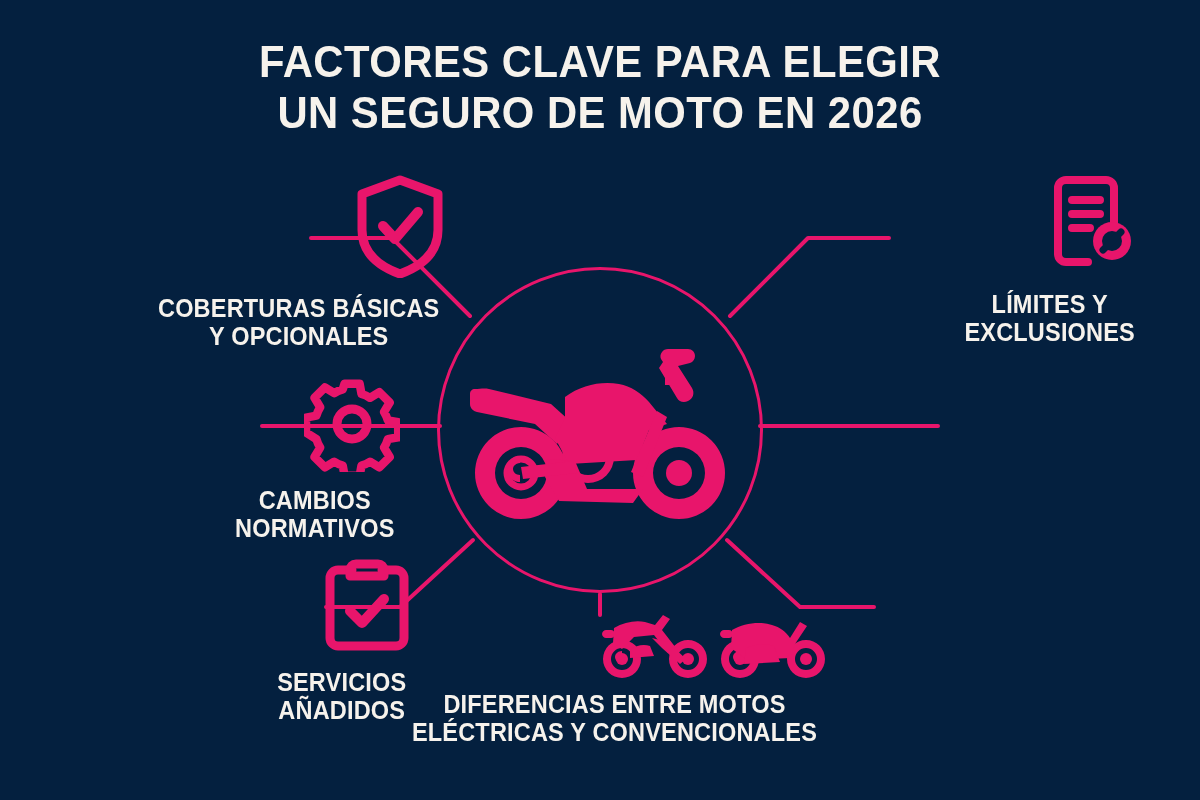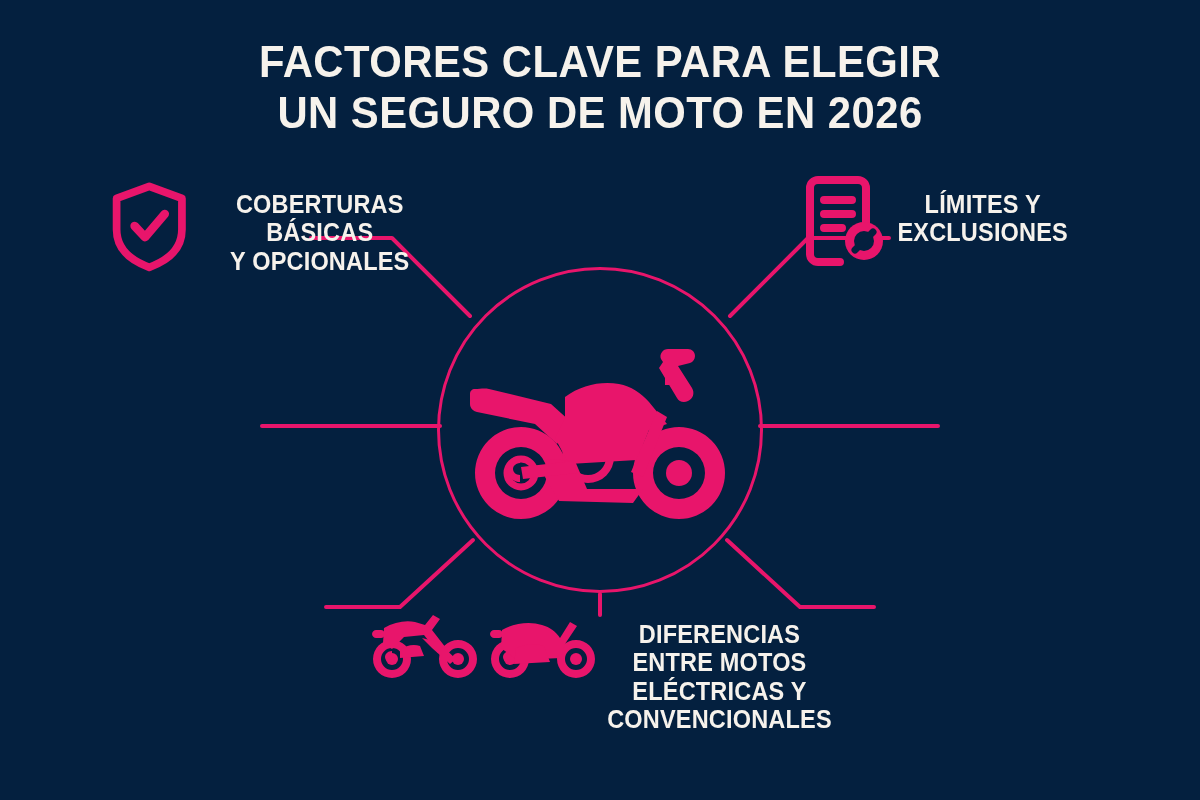--- a/index.html
+++ b/index.html
@@ -50,22 +50,22 @@
   #hub-moto {
     position:absolute;
     left:50%; top:50%;
     transform:translate(-50%,-50%);
     width:262px; height:178px;
   }
   
   .node {
     position:absolute;
     display:flex;
-    flex-direction:row;
-    align-items:flex-start;
+    flex-direction:column;
+    align-items:flex-end;
   }
   .node-icon { display:block; }
   .node-label {
     color:#f6f2ec;
     font-weight:bold;
     font-size:25px;
     line-height:1.13;
     text-align:center;
     white-space:pre-line;
     transform:scaleX(0.94);
@@ -149,21 +149,38 @@
 
   <div class="node" id="node-coberturas">
     <svg class="node-icon" width="96" height="104" viewBox="0 0 96 104" fill="none" stroke="#e8156b" stroke-width="9" stroke-linecap="round" stroke-linejoin="round">
       <path d="M48 6 L86 20 v36c0 22-16 36-38 44C26 92 10 78 10 56V20z"></path>
       <path d="M31 52 L43 65 L66 38" stroke-width="10"></path>
     </svg>
     <div class="node-label">COBERTURAS BÁSICAS
 Y OPCIONALES</div>
   </div>
 
-
+  <div class="node" id="node-cambios">
+    <svg class="node-icon" width="96" height="96" viewBox="0 0 96 96" fill="none" stroke="#e8156b" stroke-width="9" stroke-linejoin="round" stroke-linecap="round">
+      <path d="M40 5h16l2 11a34 34 0 0 1 9 4l10-6 11 11-6 10a34 34 0 0 1 4 9l11 2v16l-11 2a34 34 0 0 1-4 9l6 10-11 11-10-6a34 34 0 0 1-9 4l-2 11H40l-2-11a34 34 0 0 1-9-4l-10 6-11-11 6-10a34 34 0 0 1-4-9L-1 57V41l11-2a34 34 0 0 1 4-9L8 20 19 9l10 6a34 34 0 0 1 9-4z" transform="translate(3,3) scale(0.94)"></path>
+      <circle cx="48" cy="48" r="15"></circle>
+    </svg>
+    <div class="node-label">CAMBIOS
+NORMATIVOS</div>
+  </div>
+
+  <div class="node" id="node-servicios">
+    <svg class="node-icon" width="86" height="98" viewBox="0 0 86 98" fill="none" stroke="#e8156b" stroke-width="9" stroke-linecap="round" stroke-linejoin="round">
+      <path d="M28 14H14a8 8 0 0 0-8 8v60a8 8 0 0 0 8 8h58a8 8 0 0 0 8-8V22a8 8 0 0 0-8-8H58"></path>
+      <path d="M32 8h22a6 6 0 0 1 6 6v6H26v-6a6 6 0 0 1 6-6z"></path>
+      <path d="M26 55 L38 67 L60 43" stroke-width="10"></path>
+    </svg>
+    <div class="node-label">SERVICIOS
+AÑADIDOS</div>
+  </div>
 
   <div class="node" id="node-diferencias">
     <div class="twin-bikes">
 
       <svg class="node-icon" width="112" height="70" viewBox="0 0 112 70" fill="#e8156b">
         <path d="M22 32a19 19 0 1 0 0 38 19 19 0 0 0 0-38zm0 8a11 11 0 1 1 0 22 11 11 0 0 1 0-22z"></path>
         <circle cx="22" cy="51" r="6"></circle>
         <path d="M15 49c0-3 3-6 7-6v3a3 3 0 0 0 0 6v3c-4 0-7-3-7-6z"></path>
         <path d="M88 32a19 19 0 1 0 0 38 19 19 0 0 0 0-38zm0 8a11 11 0 1 1 0 22 11 11 0 0 1 0-22z"></path>
         <circle cx="88" cy="51" r="6"></circle>

